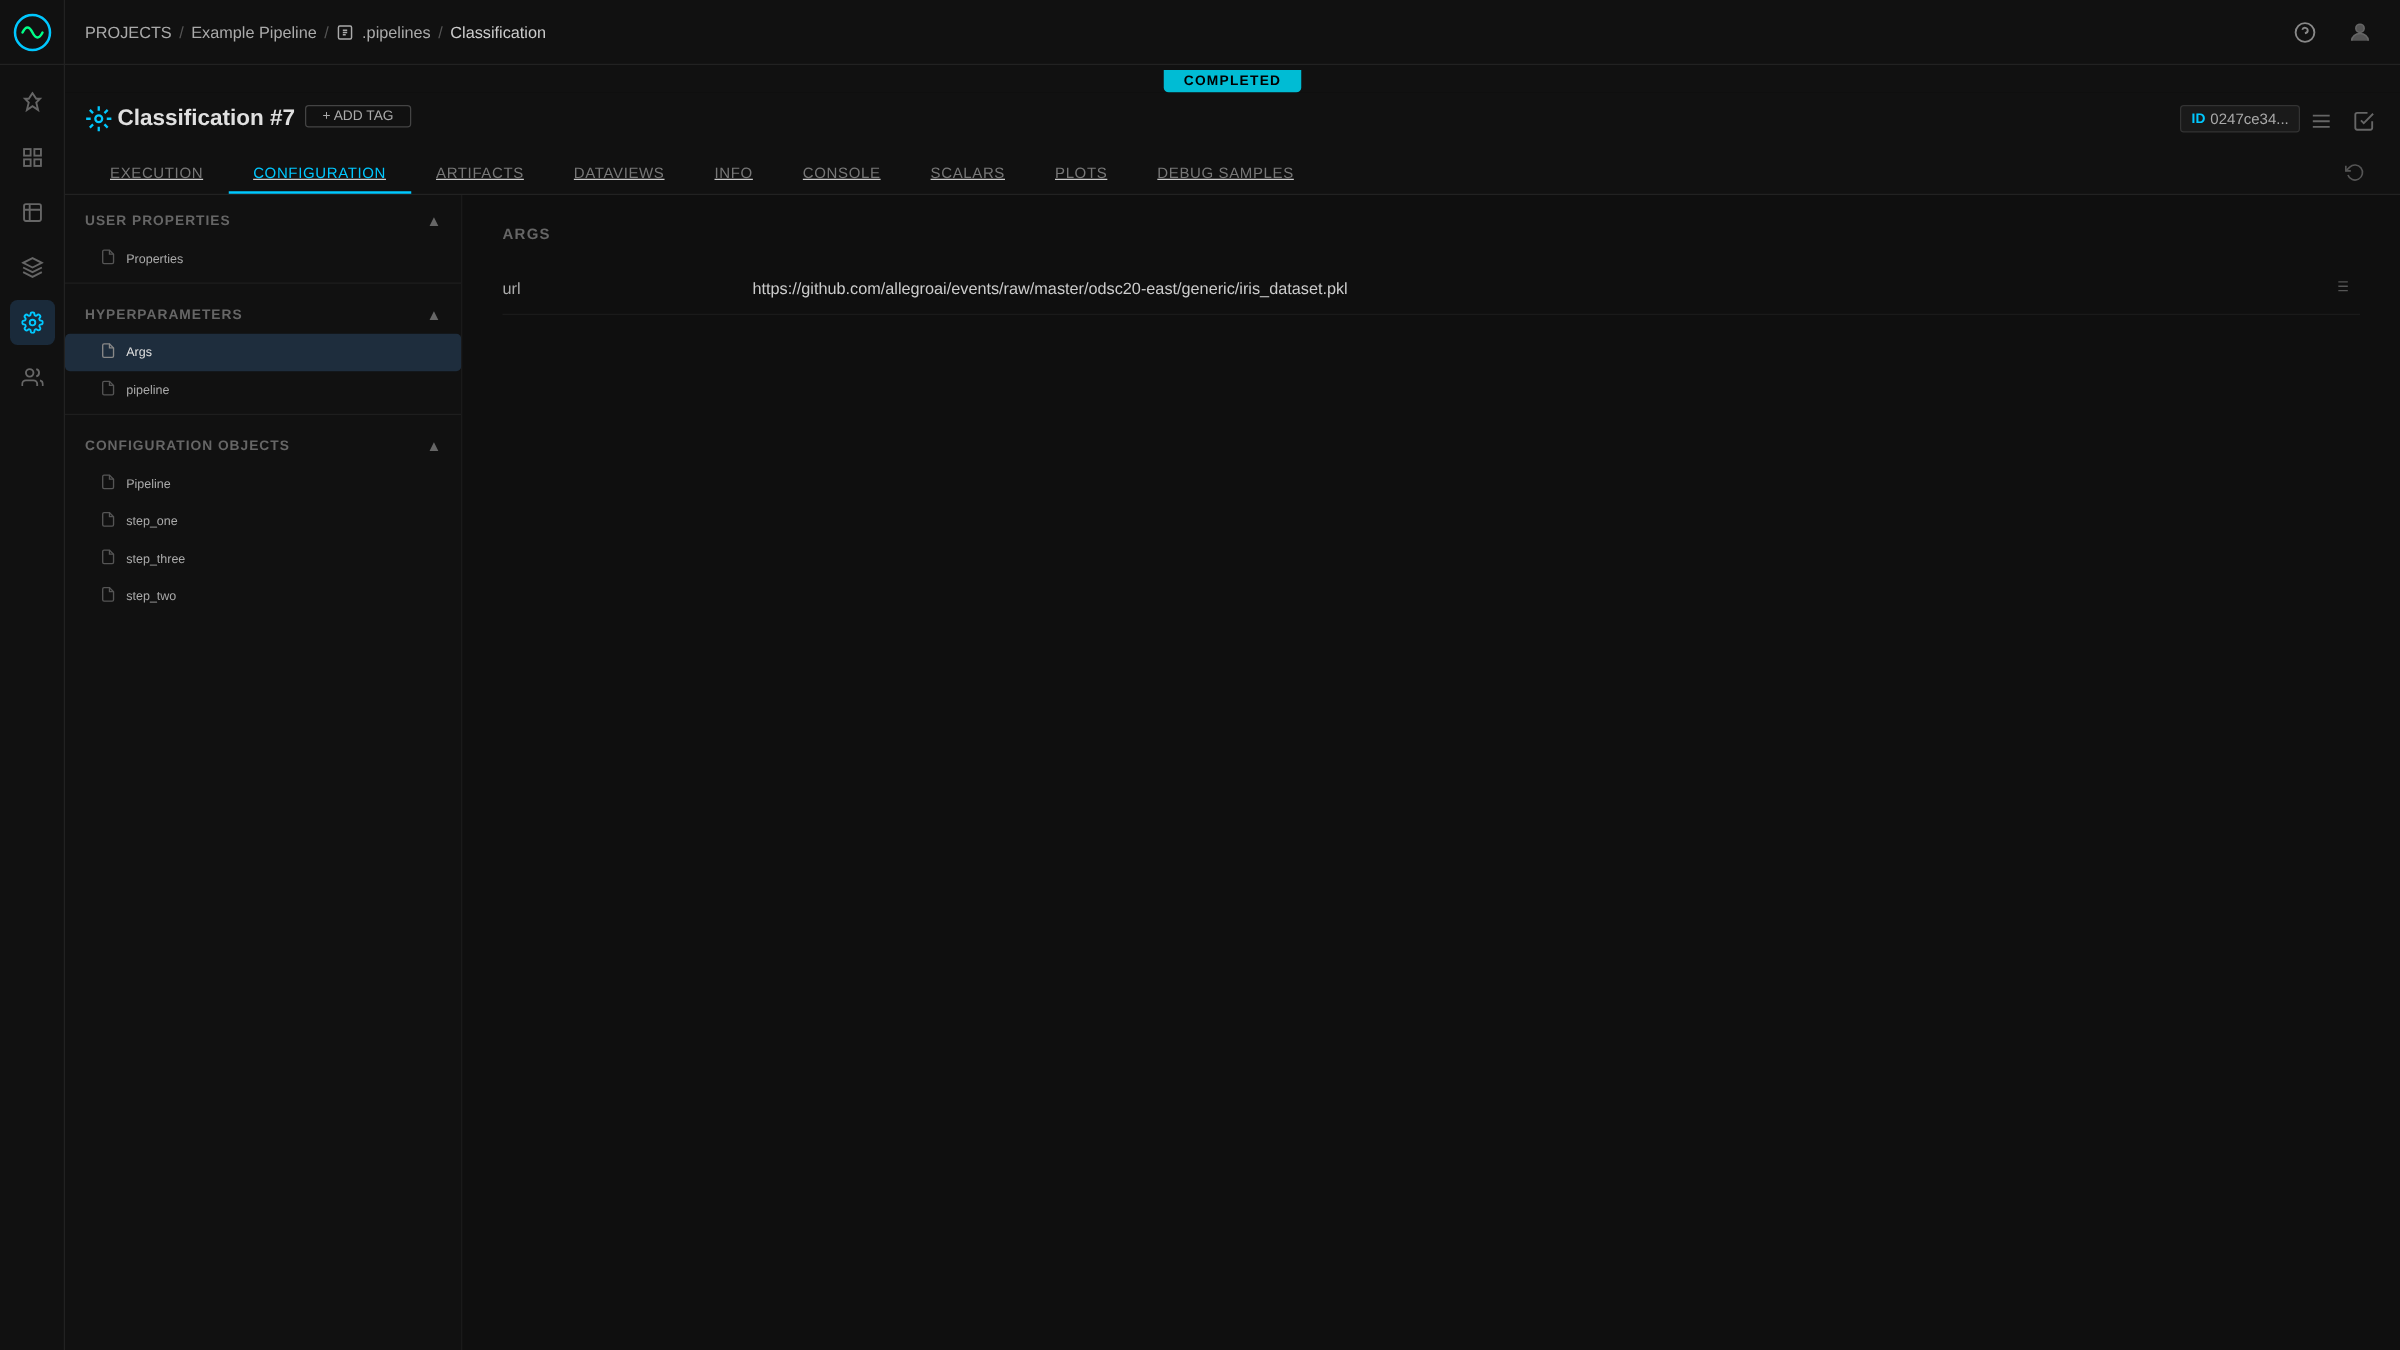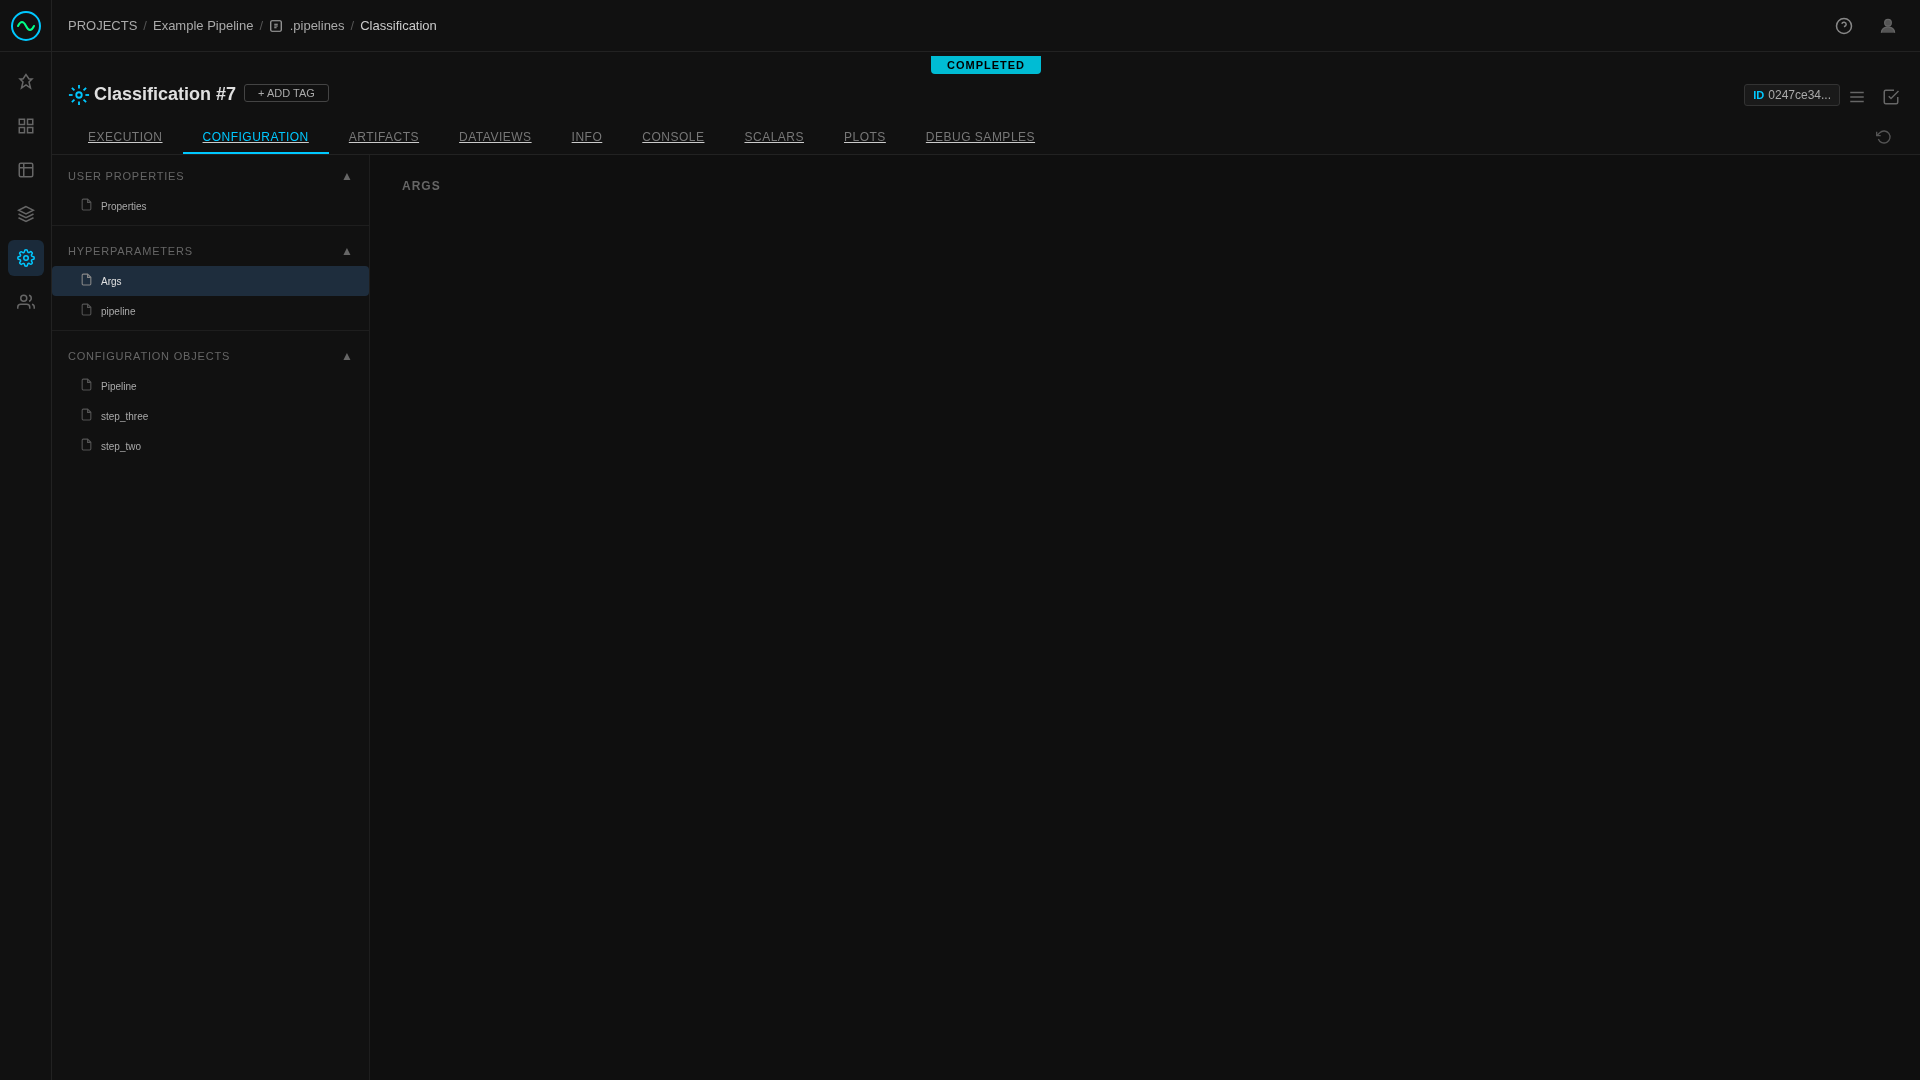--- a/index.html
+++ b/index.html
@@ -216,21 +216,21 @@
       padding-bottom: 20px;
     }
     .section-header {
       display: flex;
       align-items: center;
       justify-content: space-between;
       padding: 14px 16px 8px 16px;
     }
     .section-title {
       font-size: 11px;
-      font-weight: 400;
+      font-weight: 700;
       color: #666;
       letter-spacing: 0.8px;
       text-transform: uppercase;
       text-align: center;
     }
     .section-toggle {
       color: #666;
       cursor: pointer;
       font-size: 12px;
     }
@@ -517,33 +517,56 @@
         </span>
         <span>Pipeline</span>
       </div>
       <div class="left-panel-item">
         <span class="item-icon">
           <svg width="13" height="13" viewBox="0 0 24 24" fill="none" stroke="currentColor" stroke-width="2">
             <path d="M14 2H6a2 2 0 00-2 2v16a2 2 0 002 2h12a2 2 0 002-2V8z"></path>
               <polyline points="14 2 14 8 20 8"></polyline>
           </svg>
         </span>
+        <span>step_one</span>
+      </div>
+      <div class="left-panel-item">
+        <span class="item-icon">
+          <svg width="13" height="13" viewBox="0 0 24 24" fill="none" stroke="currentColor" stroke-width="2">
+            <path d="M14 2H6a2 2 0 00-2 2v16a2 2 0 002 2h12a2 2 0 002-2V8z"></path>
+              <polyline points="14 2 14 8 20 8"></polyline>
+          </svg>
+        </span>
         <span>step_three</span>
       </div>
       <div class="left-panel-item">
         <span class="item-icon">
           <svg width="13" height="13" viewBox="0 0 24 24" fill="none" stroke="currentColor" stroke-width="2">
             <path d="M14 2H6a2 2 0 00-2 2v16a2 2 0 002 2h12a2 2 0 002-2V8z"></path>
               <polyline points="14 2 14 8 20 8"></polyline>
           </svg>
         </span>
         <span>step_two</span>
       </div>
 
     </div>
 
     <div class="main-content">
       <div class="args-title">ARGS</div>
 
+      <div class="args-row">
+        <div class="args-key">url</div>
+        <div class="args-value">https://github.com/allegroai/events/raw/master/odsc20-east/generic/iris_dataset.pkl</div>
+        <div class="args-action">
+          <svg width="14" height="14" viewBox="0 0 24 24" fill="none" stroke="currentColor" stroke-width="2">
+            <line x1="8" y1="6" x2="21" y2="6"></line>
+              <line x1="8" y1="12" x2="21" y2="12"></line>
+              <line x1="8" y1="18" x2="21" y2="18"></line>
+            <line x1="3" y1="6" x2="3.01" y2="6"></line>
+              <line x1="3" y1="12" x2="3.01" y2="12"></line>
+              <line x1="3" y1="18" x2="3.01" y2="18"></line>
+          </svg>
+        </div>
+      </div>
     </div>
 
   </div>
 </div>
 
 </body></html>

